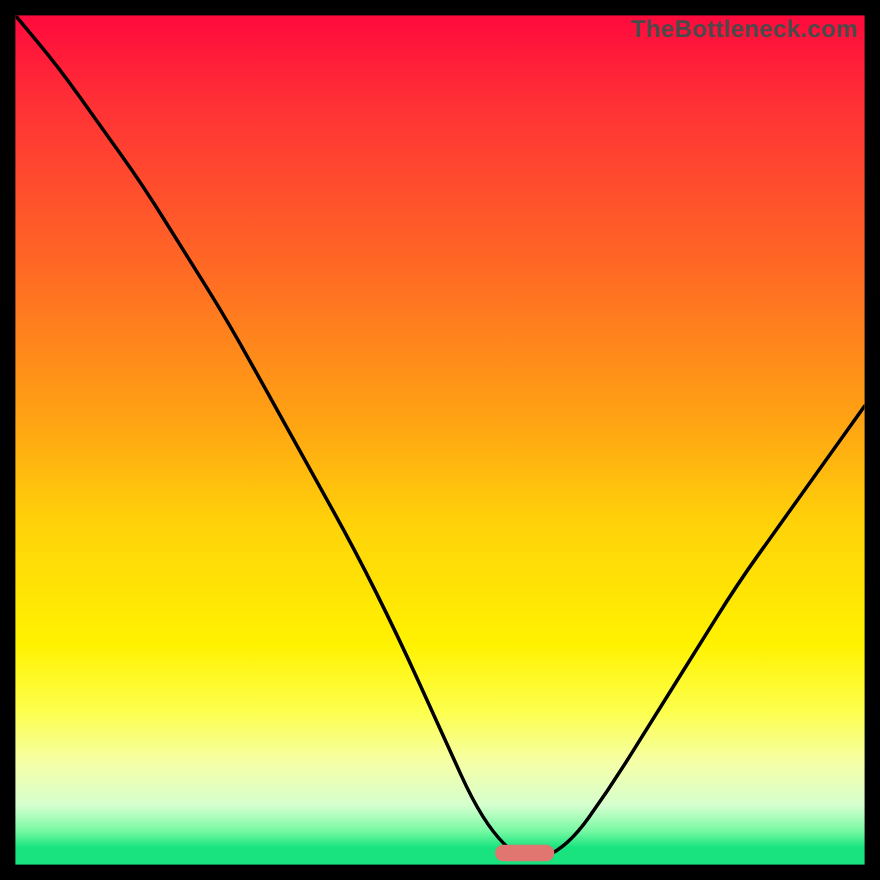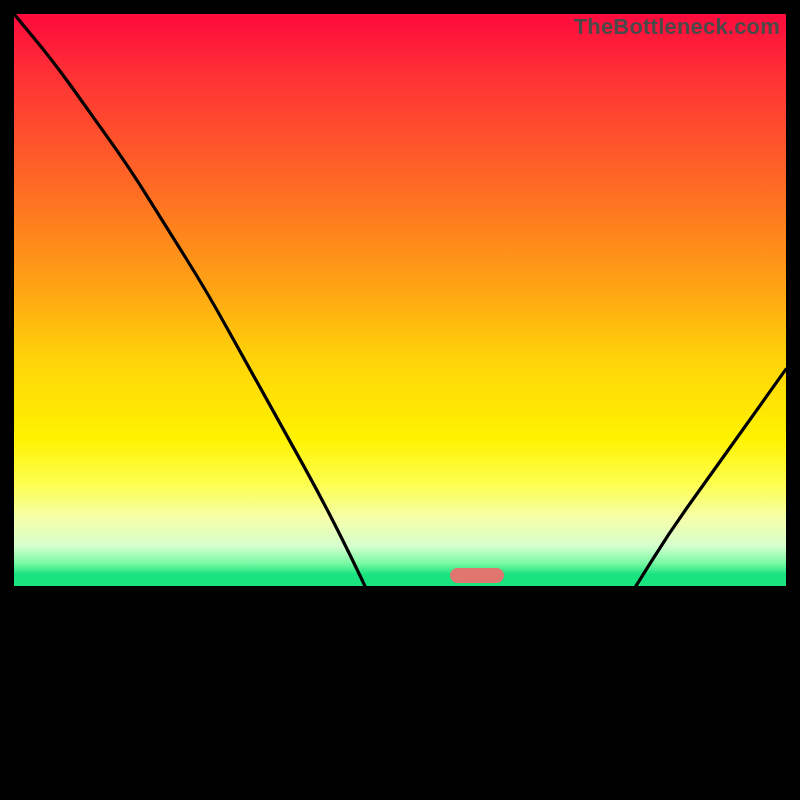--- a/index.html
+++ b/index.html
@@ -15,21 +15,21 @@
     position: absolute;
     left: 0; top: 0;
     width: 800px; height: 800px;
     background: #000;
   }
   .plot-area {
     position: absolute;
     left: 14px;
     top: 14px;
     width: 772px;
-    height: 572px;
+    height: 772px;
     background: linear-gradient(
       to bottom,
       #ff0a3d 0%,
       #ff2f36 10%,
       #ff6a24 30%,
       #ffa413 48%,
       #ffd309 60%,
       #fff200 74%,
       #fdff4e 82%,
       #f5ffa7 88%,

